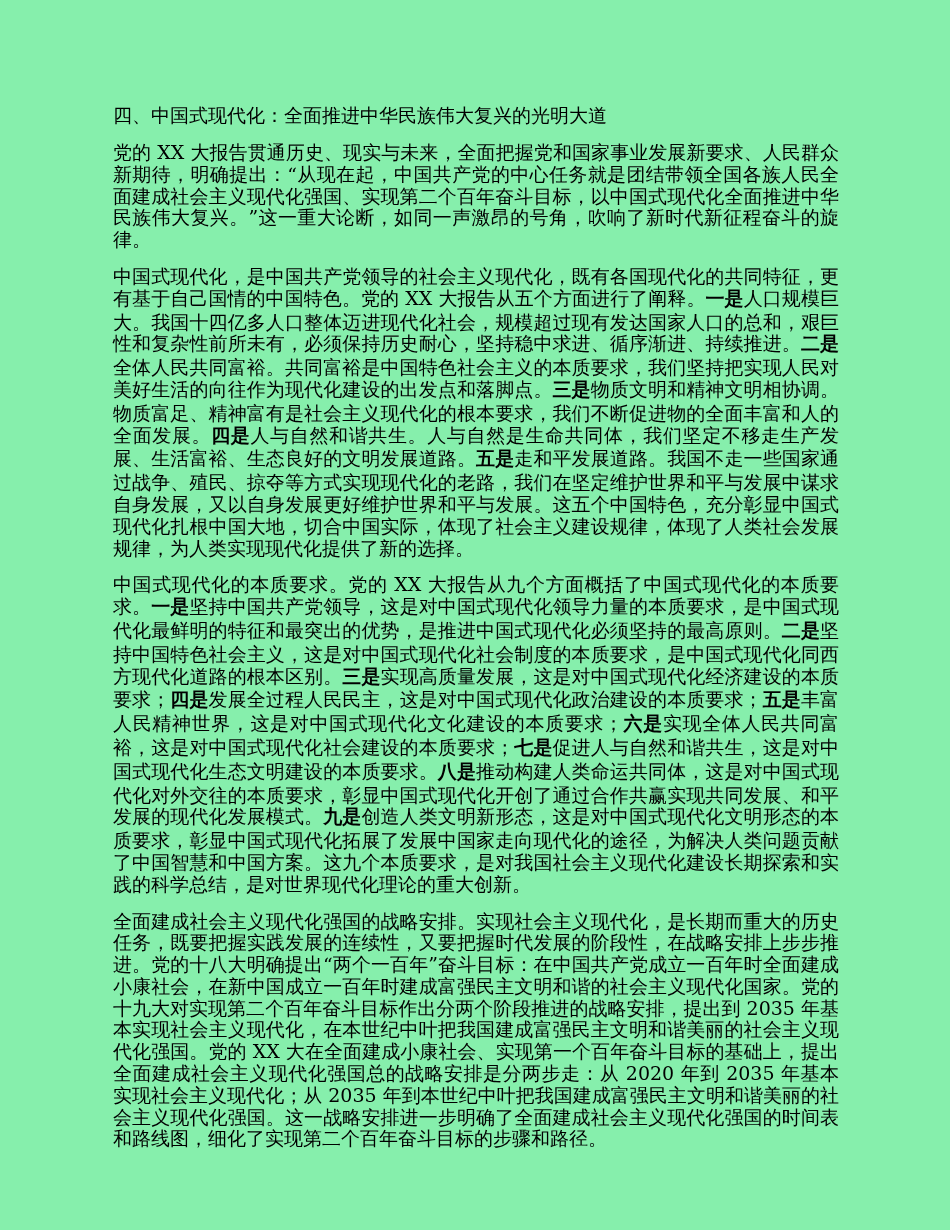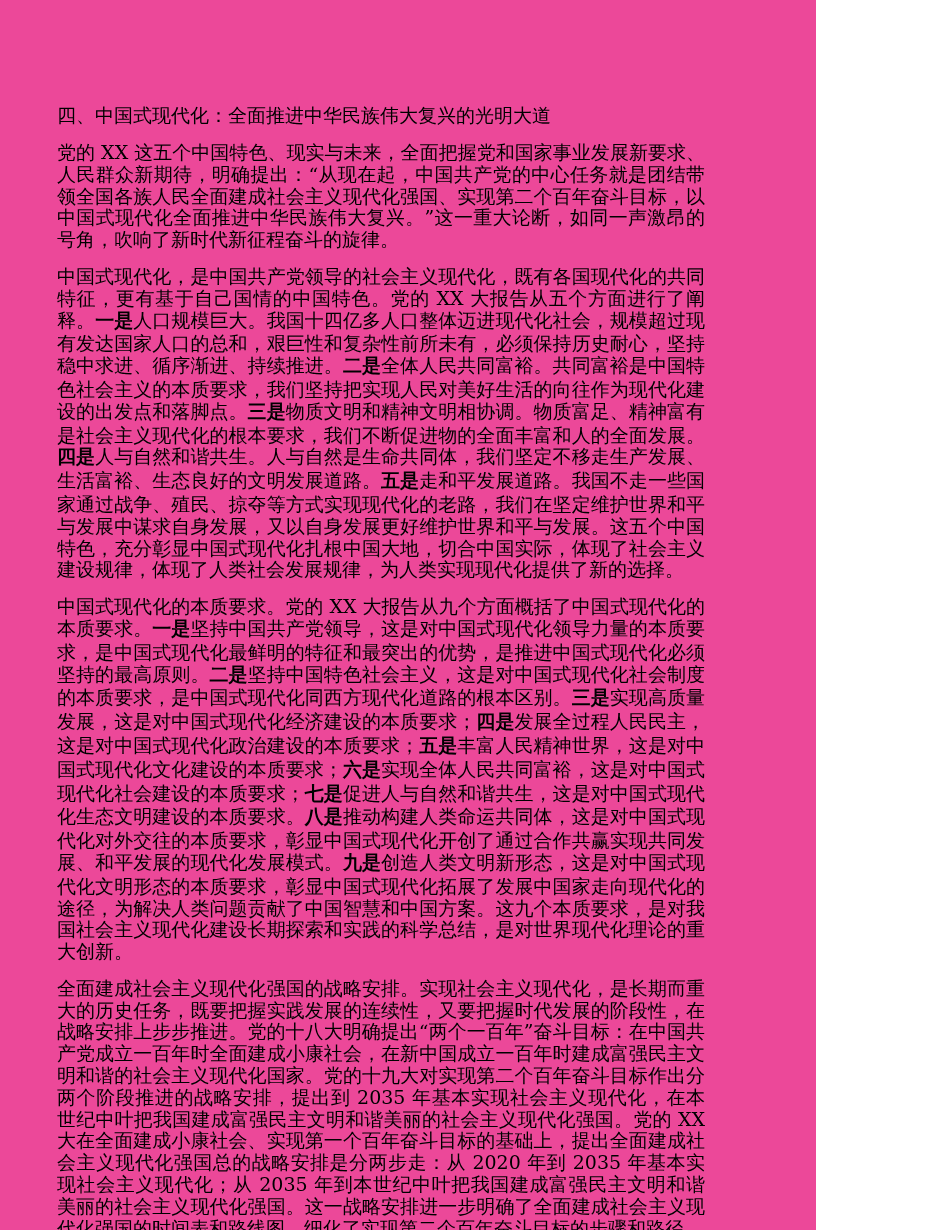--- a/index.html
+++ b/index.html
@@ -9,24 +9,24 @@
     background: #ffffff;
   }
   body {
     width: 950px;
     height: 1230px;
     font-family: "DejaVu Serif", "Liberation Serif", serif;
     color: #000000;
     overflow: hidden;
   }
   .doc {
-    width: 816px;
+    width: 950px;
     height: 1230px;
-    padding: 104px 111px 40px 57px;
-    background: #ec4899;
+    padding: 104px 111px 40px 113px;
+    background: #86efac;
   }
   .title {
     font-size: 19px;
     font-weight: 400;
     line-height: 22px;
     margin: 0 0 16px 0;
   }
   .para {
     font-size: 19px;
     line-height: 21.8px;
@@ -35,18 +35,18 @@
   }
   .run { font-weight: 400; }
   .run.bold { font-weight: 700; font-family: Liberation Mono, monospace; }
 </style>
 </head>
 <body>
 
 <div class="doc">
   <h1 class="title">四、中国式现代化：全面推进中华民族伟大复兴的光明大道</h1>
   <div>
-      <p class="para"><span class="run">党的 XX 这五个中国特色、现实与未来，全面把握党和国家事业发展新要求、人民群众新期待，明确提出：“从现在起，中国共产党的中心任务就是团结带领全国各族人民全面建成社会主义现代化强国、实现第二个百年奋斗目标，以中国式现代化全面推进中华民族伟大复兴。”这一重大论断，如同一声激昂的号角，吹响了新时代新征程奋斗的旋律。</span></p>
+      <p class="para"><span class="run">党的 XX 大报告贯通历史、现实与未来，全面把握党和国家事业发展新要求、人民群众新期待，明确提出：“从现在起，中国共产党的中心任务就是团结带领全国各族人民全面建成社会主义现代化强国、实现第二个百年奋斗目标，以中国式现代化全面推进中华民族伟大复兴。”这一重大论断，如同一声激昂的号角，吹响了新时代新征程奋斗的旋律。</span></p>
       <p class="para"><span class="run">中国式现代化，是中国共产党领导的社会主义现代化，既有各国现代化的共同特征，更有基于自己国情的中国特色。党的 XX 大报告从五个方面进行了阐释。</span><span class="run bold">一是</span><span class="run">人口规模巨大。我国十四亿多人口整体迈进现代化社会，规模超过现有发达国家人口的总和，艰巨性和复杂性前所未有，必须保持历史耐心，坚持稳中求进、循序渐进、持续推进。</span><span class="run bold">二是</span><span class="run">全体人民共同富裕。共同富裕是中国特色社会主义的本质要求，我们坚持把实现人民对美好生活的向往作为现代化建设的出发点和落脚点。</span><span class="run bold">三是</span><span class="run">物质文明和精神文明相协调。物质富足、精神富有是社会主义现代化的根本要求，我们不断促进物的全面丰富和人的全面发展。</span><span class="run bold">四是</span><span class="run">人与自然和谐共生。人与自然是生命共同体，我们坚定不移走生产发展、生活富裕、生态良好的文明发展道路。</span><span class="run bold">五是</span><span class="run">走和平发展道路。我国不走一些国家通过战争、殖民、掠夺等方式实现现代化的老路，我们在坚定维护世界和平与发展中谋求自身发展，又以自身发展更好维护世界和平与发展。这五个中国特色，充分彰显中国式现代化扎根中国大地，切合中国实际，体现了社会主义建设规律，体现了人类社会发展规律，为人类实现现代化提供了新的选择。</span></p>
       <p class="para"><span class="run">中国式现代化的本质要求。党的 XX 大报告从九个方面概括了中国式现代化的本质要求。</span><span class="run bold">一是</span><span class="run">坚持中国共产党领导，这是对中国式现代化领导力量的本质要求，是中国式现代化最鲜明的特征和最突出的优势，是推进中国式现代化必须坚持的最高原则。</span><span class="run bold">二是</span><span class="run">坚持中国特色社会主义，这是对中国式现代化社会制度的本质要求，是中国式现代化同西方现代化道路的根本区别。</span><span class="run bold">三是</span><span class="run">实现高质量发展，这是对中国式现代化经济建设的本质要求；</span><span class="run bold">四是</span><span class="run">发展全过程人民民主，这是对中国式现代化政治建设的本质要求；</span><span class="run bold">五是</span><span class="run">丰富人民精神世界，这是对中国式现代化文化建设的本质要求；</span><span class="run bold">六是</span><span class="run">实现全体人民共同富裕，这是对中国式现代化社会建设的本质要求；</span><span class="run bold">七是</span><span class="run">促进人与自然和谐共生，这是对中国式现代化生态文明建设的本质要求。</span><span class="run bold">八是</span><span class="run">推动构建人类命运共同体，这是对中国式现代化对外交往的本质要求，彰显中国式现代化开创了通过合作共赢实现共同发展、和平发展的现代化发展模式。</span><span class="run bold">九是</span><span class="run">创造人类文明新形态，这是对中国式现代化文明形态的本质要求，彰显中国式现代化拓展了发展中国家走向现代化的途径，为解决人类问题贡献了中国智慧和中国方案。这九个本质要求，是对我国社会主义现代化建设长期探索和实践的科学总结，是对世界现代化理论的重大创新。</span></p>
       <p class="para"><span class="run">全面建成社会主义现代化强国的战略安排。实现社会主义现代化，是长期而重大的历史任务，既要把握实践发展的连续性，又要把握时代发展的阶段性，在战略安排上步步推进。党的十八大明确提出“两个一百年”奋斗目标：在中国共产党成立一百年时全面建成小康社会，在新中国成立一百年时建成富强民主文明和谐的社会主义现代化国家。党的十九大对实现第二个百年奋斗目标作出分两个阶段推进的战略安排，提出到 2035 年基本实现社会主义现代化，在本世纪中叶把我国建成富强民主文明和谐美丽的社会主义现代化强国。党的 XX 大在全面建成小康社会、实现第一个百年奋斗目标的基础上，提出全面建成社会主义现代化强国总的战略安排是分两步走：从 2020 年到 2035 年基本实现社会主义现代化；从 2035 年到本世纪中叶把我国建成富强民主文明和谐美丽的社会主义现代化强国。这一战略安排进一步明确了全面建成社会主义现代化强国的时间表和路线图，细化了实现第二个百年奋斗目标的步骤和路径。</span></p>
     </div>
 </div>
 
 </body></html>

